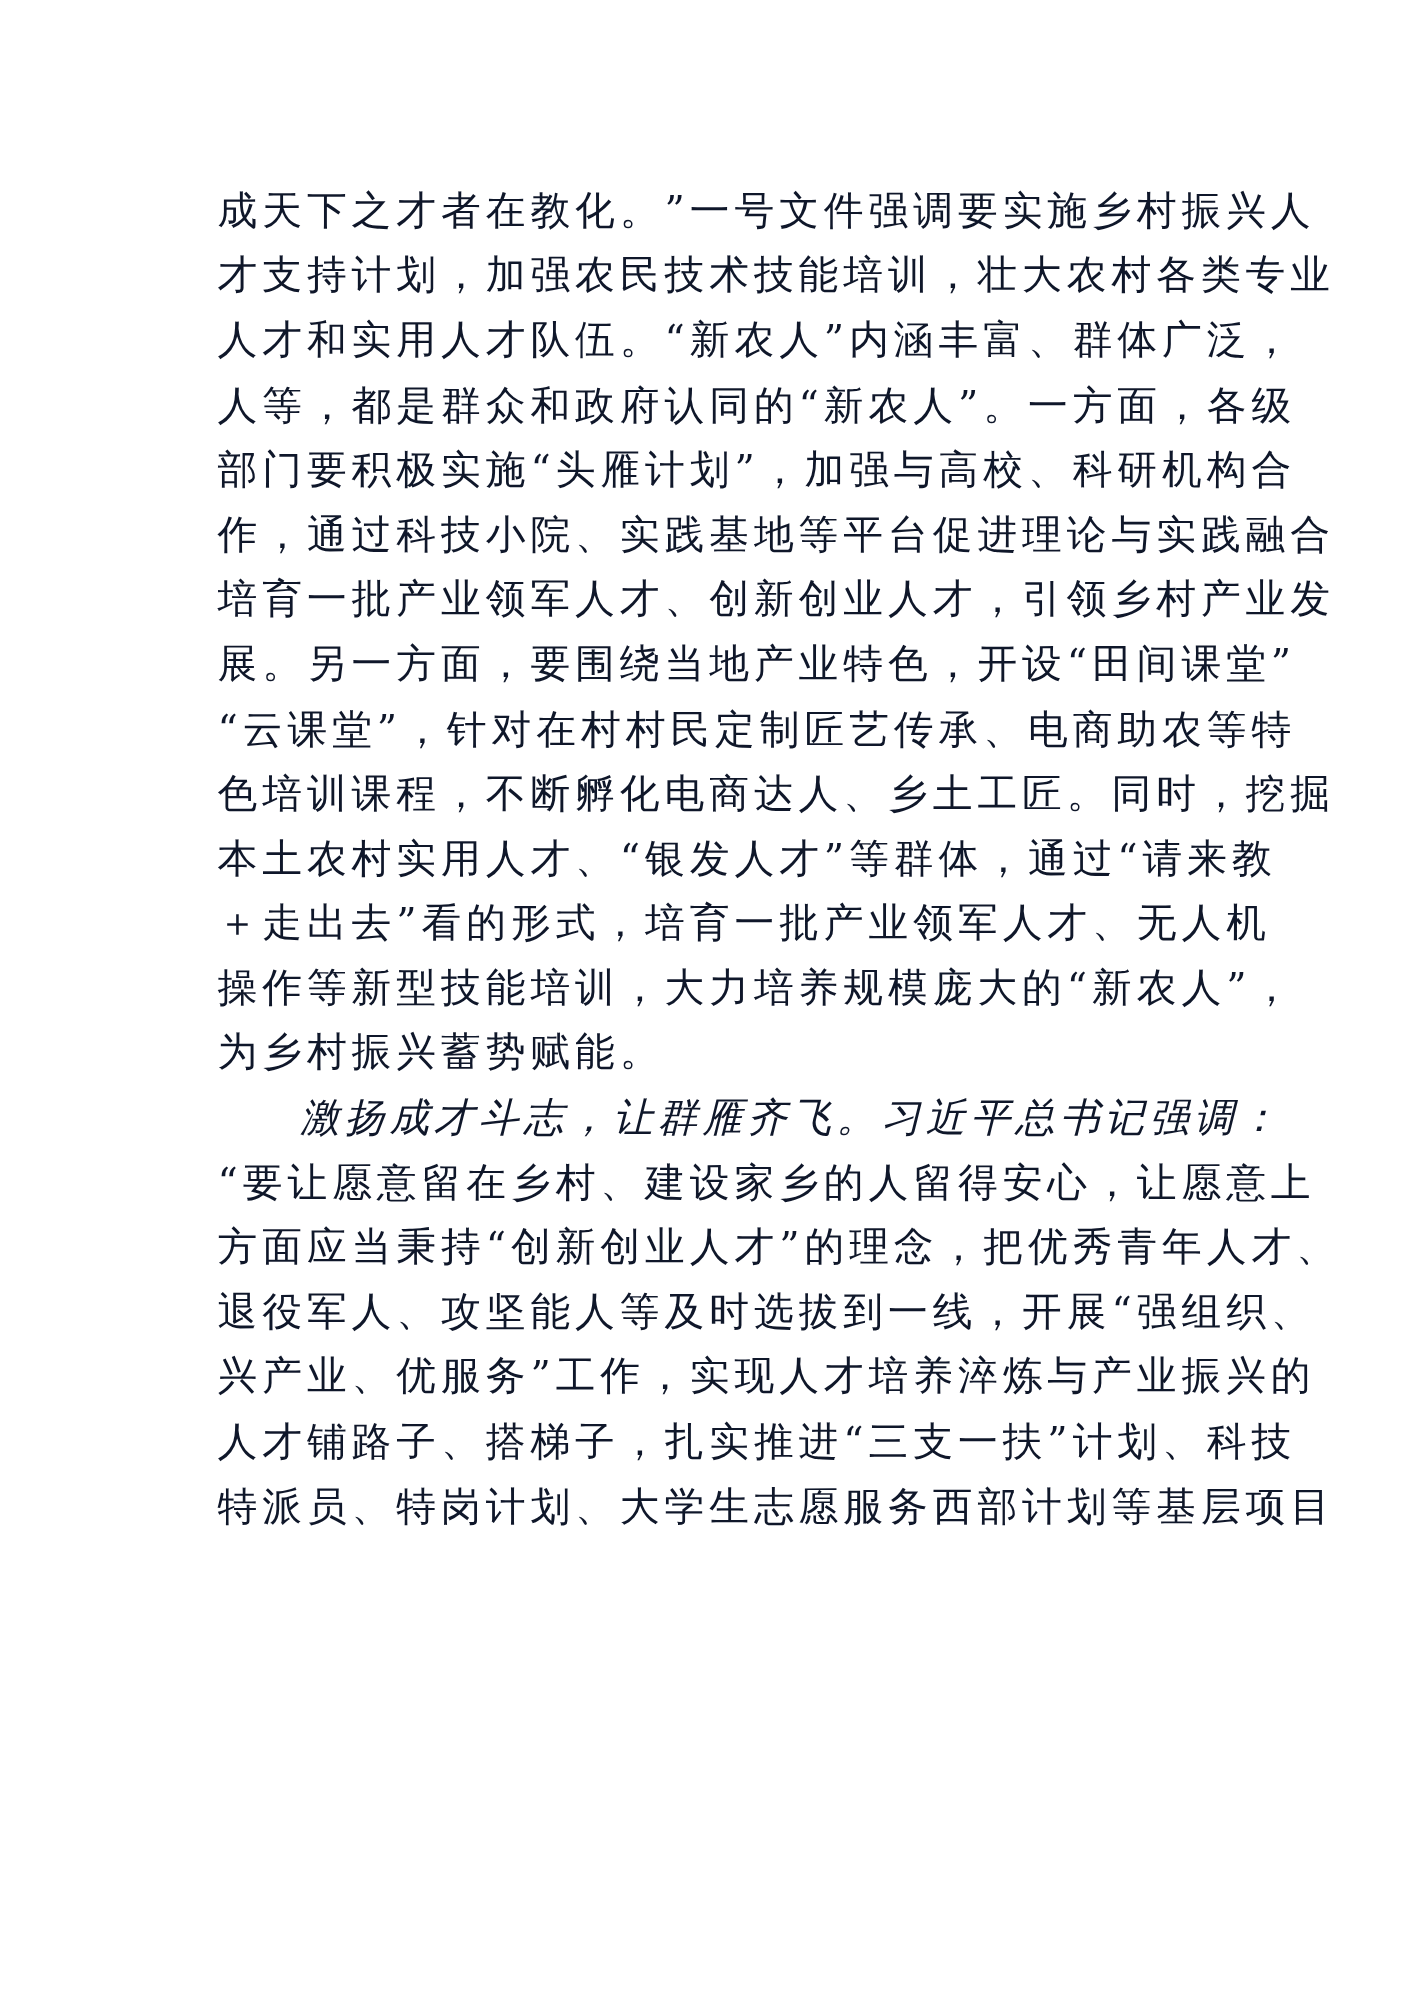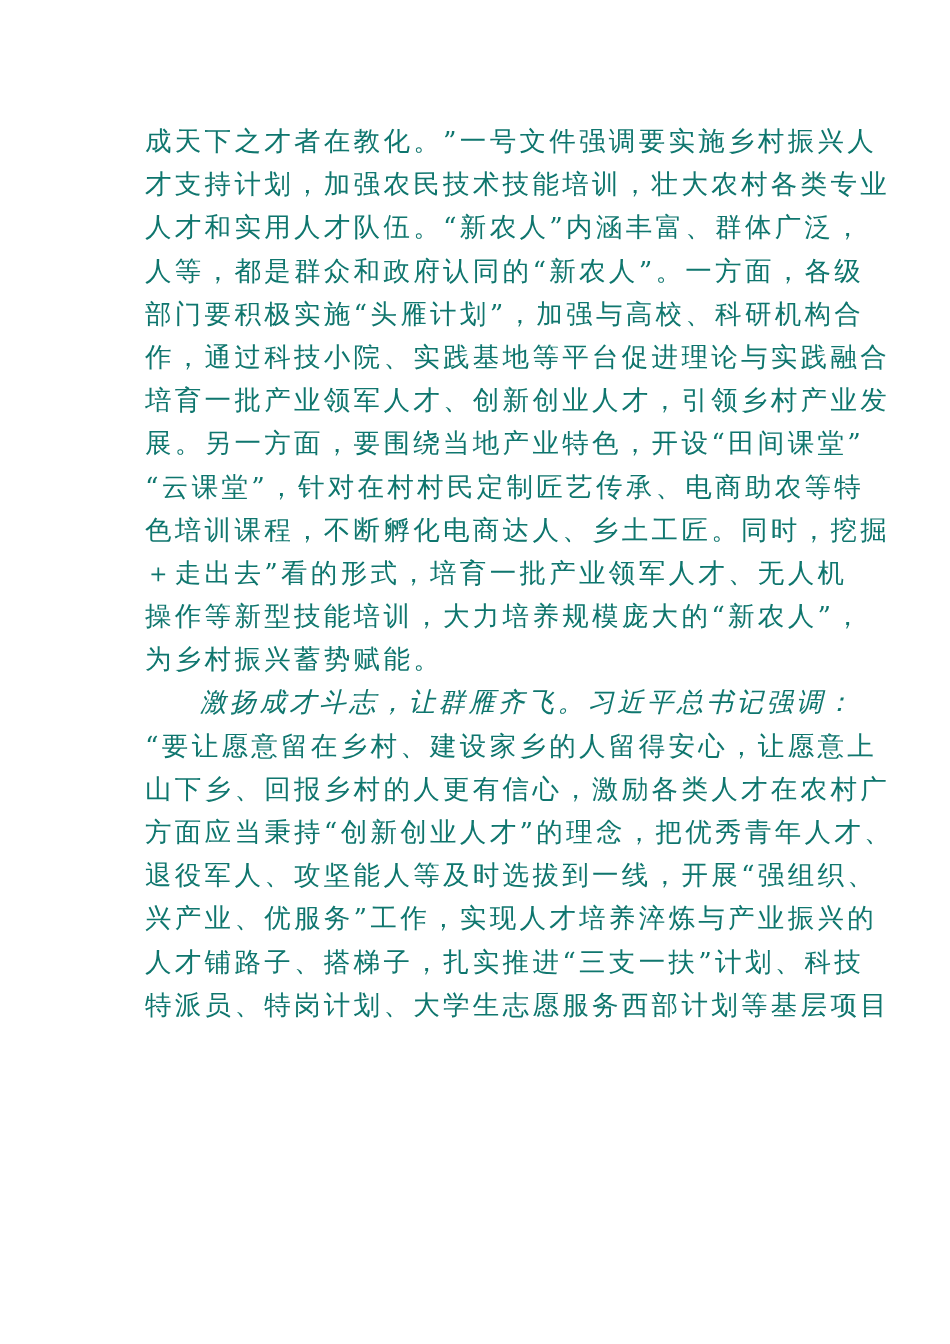--- a/index.html
+++ b/index.html
@@ -4,21 +4,21 @@
 <style>
   html, body { margin: 0; padding: 0; background: #ffffff; }
   body { width: 950px; height: 1344px; position: relative; overflow: hidden; }
   .page {
     position: absolute;
     left: 145px;
     top: 119px;
     width: 665px;
     font-family: "DejaVu Serif", "Liberation Serif", serif;
     font-size: 26.5px;
-    color: #0f766e;
+    color: #0f172a;
   }
   .line {
     height: 43.2px;
     line-height: 43.2px;
     white-space: nowrap;
     letter-spacing: 3.3px;
   }
   .indent { padding-left: 55px; font-style: italic; }
 </style>
 </head>
@@ -28,24 +28,24 @@
   <div class="line">成天下之才者在教化。”一号文件强调要实施乡村振兴人</div>
   <div class="line">才支持计划，加强农民技术技能培训，壮大农村各类专业</div>
   <div class="line">人才和实用人才队伍。“新农人”内涵丰富、群体广泛，</div>
   <div class="line">人等，都是群众和政府认同的“新农人”。一方面，各级</div>
   <div class="line">部门要积极实施“头雁计划”，加强与高校、科研机构合</div>
   <div class="line">作，通过科技小院、实践基地等平台促进理论与实践融合</div>
   <div class="line">培育一批产业领军人才、创新创业人才，引领乡村产业发</div>
   <div class="line">展。另一方面，要围绕当地产业特色，开设“田间课堂”</div>
   <div class="line">“云课堂”，针对在村村民定制匠艺传承、电商助农等特</div>
   <div class="line">色培训课程，不断孵化电商达人、乡土工匠。同时，挖掘</div>
+  <div class="line">本土农村实用人才、“银发人才”等群体，通过“请来教</div>
   <div class="line">＋走出去”看的形式，培育一批产业领军人才、无人机</div>
   <div class="line">操作等新型技能培训，大力培养规模庞大的“新农人”，</div>
   <div class="line">为乡村振兴蓄势赋能。</div>
   <div class="line indent">激扬成才斗志，让群雁齐飞。习近平总书记强调：</div>
   <div class="line">“要让愿意留在乡村、建设家乡的人留得安心，让愿意上</div>
-  <div class="line">山下乡、回报乡村的人更有信心，激励各类人才在农村广</div>
   <div class="line">方面应当秉持“创新创业人才”的理念，把优秀青年人才、</div>
   <div class="line">退役军人、攻坚能人等及时选拔到一线，开展“强组织、</div>
   <div class="line">兴产业、优服务”工作，实现人才培养淬炼与产业振兴的</div>
   <div class="line">人才铺路子、搭梯子，扎实推进“三支一扶”计划、科技</div>
   <div class="line">特派员、特岗计划、大学生志愿服务西部计划等基层项目</div>
 </div>
 
 </body></html>

